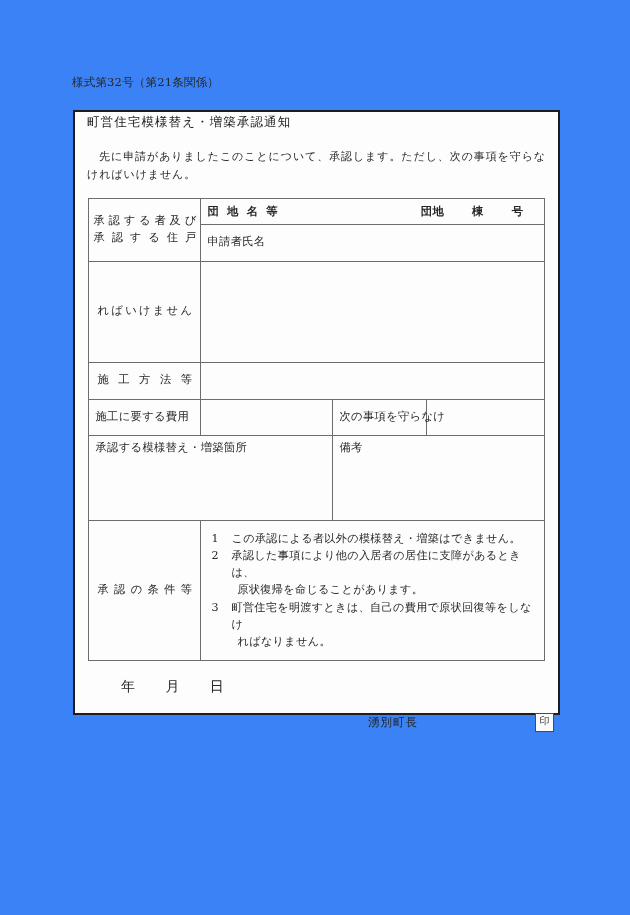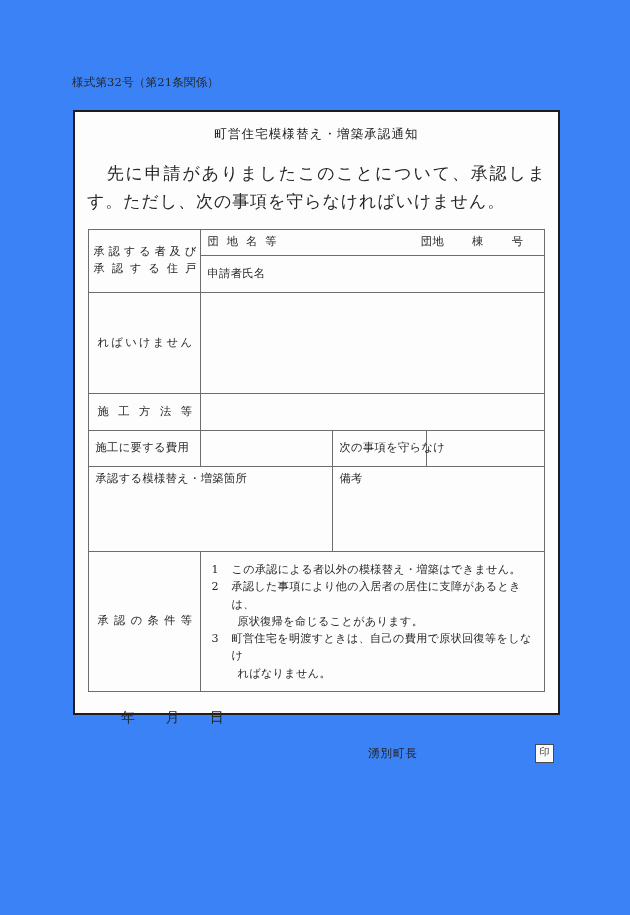--- a/index.html
+++ b/index.html
@@ -46,29 +46,29 @@
 
   .frame-inner {
     position: relative;
     width: 100%;
     height: 100%;
     padding: 0 12px;
     box-sizing: border-box;
   }
 
   .doc-title {
-    text-align: center;
+    text-align: left;
     font-size: 12.5px;
     letter-spacing: 1.1px;
-    margin-top: 14px;
+    margin-top: 2px;
     color: #222;
   }
 
   .intro {
-    font-size: 17px;
+    font-size: 11px;
     line-height: 1.62;
     margin-top: 17px;
     letter-spacing: 0.9px;
     text-align: justify;
     color: #262626;
   }
   .intro .indent { display: inline-block; width: 1.1em; }
 
   
   table.form-table {
@@ -107,20 +107,21 @@
   .lbl-plain {
     letter-spacing: 0.3px;
     white-space: nowrap;
   }
   .cell-blank { }
 
   .estate-line {
     display: flex;
     align-items: center;
     width: 100%;
+    font-weight: bold;
   }
   .estate-line .lead { white-space: nowrap; letter-spacing: 2.2px; }
   .estate-line .spacer { flex: 1 1 auto; }
   .estate-line .units { white-space: nowrap; letter-spacing: 0.4px; }
   .estate-line .units .u { display: inline-block; padding: 0 14px; }
 
   .cond-list {
     font-size: 11.1px;
     line-height: 1.56;
     letter-spacing: 0.35px;

